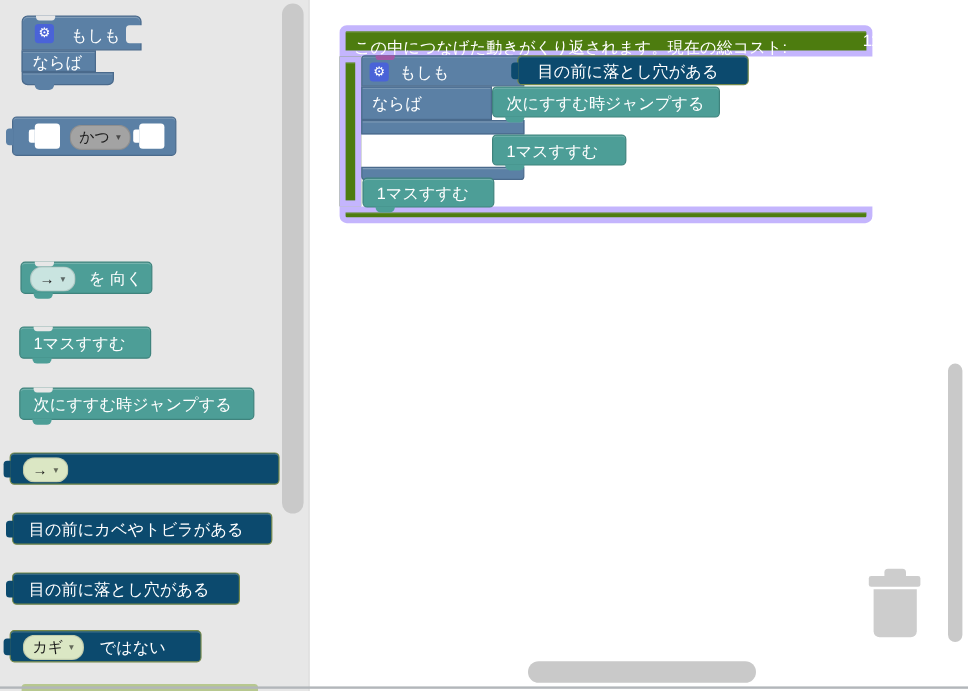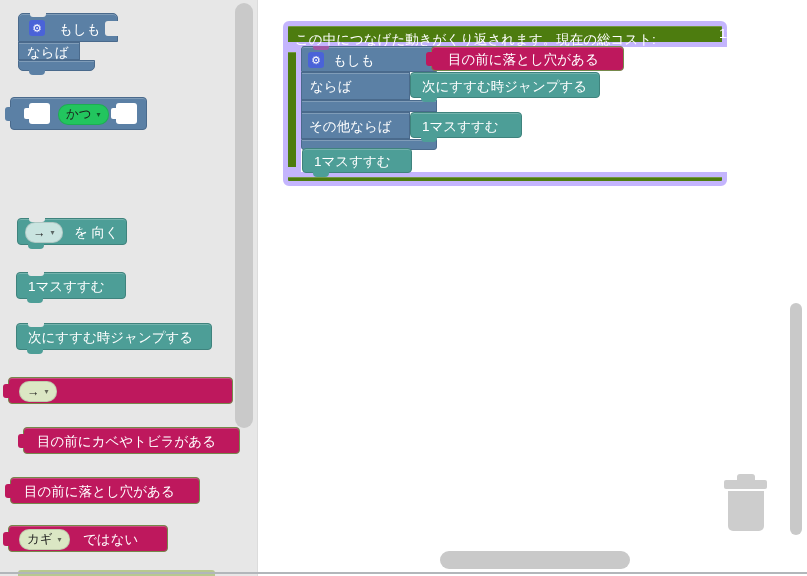--- a/index.html
+++ b/index.html
@@ -7,37 +7,37 @@
         font-family:"Liberation Sans","DejaVu Sans",sans-serif;}
   .abs{position:absolute;box-sizing:border-box;}
   
   .flyout{left:0;top:0;width:258px;height:576px;background:#e7e7e7;border-right:1px solid #dcdcdc;}
   .workspace-bg{left:258px;top:0;width:549px;height:576px;background:#fff;}
   .scroll{background:#c9c9c9;}
   .bottom-line{left:0;top:572px;width:807px;height:2px;background:#b2b6ba;}
   
   .blue{background:#5b80a5;border:1px solid #4a6a8c;}
   .teal{background:#4d9e97;border:1px solid #3f837d;}
-  .green{background:#be185d;border:1px solid #75894b;}
+  .green{background:#0c4a6e;border:1px solid #75894b;}
   .purple{background:#4d7c0f;border:5px solid #c4b5fd;}
   .blue,.teal,.green,.purple{box-shadow:inset 0 1px 0 rgba(255,255,255,.22);}
   .blk{border-radius:4px;}
   .lbl{position:absolute;color:#fff;font-size:13.5px;line-height:15px;white-space:pre;}
   
   .bump{position:absolute;left:10px;bottom:-5px;width:16px;height:5px;border-radius:0 0 4px 4px;background:inherit;}
   .notch{position:absolute;top:-1px;left:11px;width:16px;height:4px;border-radius:0 0 3px 3px;}
   .notch.gray{background:#e7e7e7;} .notch.purple-bg{background:#a159a6;}
   .ltab{position:absolute;left:-6px;top:50%;transform:translateY(-50%);width:6px;height:14px;border-radius:3px 0 0 3px;background:inherit;}
   .cut{position:absolute;background:#e7e7e7;border-radius:3px 0 0 3px;}
   
   .sock{position:absolute;width:21px;height:21px;background:#fff;border-radius:3px;}
   .sock::before{content:"";position:absolute;left:-5px;top:5px;width:5px;height:11px;background:#fff;border-radius:2px 0 0 2px;}
   .dd{position:absolute;display:flex;align-items:center;height:19px;border-radius:10px;padding:0 7px;
       font-size:12.5px;color:#1b1b1b;border:1px solid rgba(0,0,0,.12);white-space:pre;}
-  .dd-blue{background:#22c55e;} .dd-teal{background:#c9e4e0;} .dd-green{background:#dbe7c4;}
+  .dd-blue{background:#a3a3a3;} .dd-teal{background:#c9e4e0;} .dd-green{background:#dbe7c4;}
   .caret{font-size:8px;color:rgba(0,0,0,.55);margin-left:5px;}
   .gear{position:absolute;width:16px;height:16px;background:#4a63d8;border-radius:3px;color:#fff;
         font-size:11px;line-height:16px;text-align:center;}
   .trash-part{background:#cdcdcd;}
 </style>
 </head>
 <body>
 
 <div class="page">
 
@@ -93,21 +93,21 @@
   </div>
 
   <div class="abs green blk" style="left:8px;top:377px;width:225px;height:27px;">
     <span class="ltab"></span>
     <span class="dd dd-green" style="left:10px;top:3px;">
       <span>→</span>
       <span class="caret">▾</span>
     </span>
   </div>
 
-  <div class="abs green blk" style="left:23px;top:427px;width:217px;height:27px;">
+  <div class="abs green blk" style="left:10px;top:427px;width:217px;height:27px;">
     <span class="ltab"></span>
     <span class="lbl" style="left:13px;top:6px;">目の前にカベやトビラがある</span>
   </div>
 
   <div class="abs green blk" style="left:10px;top:477px;width:190px;height:27px;">
     <span class="ltab"></span>
     <span class="lbl" style="left:13px;top:6px;">目の前に落とし穴がある</span>
   </div>
 
   <div class="abs green blk" style="left:8px;top:525px;width:160px;height:27px;">
@@ -133,23 +133,20 @@
   <div class="abs" style="left:301px;top:46px;width:136px;height:104px;">
     <div class="abs blue" style="left:0;top:0;width:136px;height:26px;border-radius:3px 3px 0 0;">
       <span class="notch purple-bg"></span>
       <span class="gear" style="left:6px;top:5px;">⚙</span>
       <span class="lbl" style="left:31px;top:6px;">もしも</span>
     </div>
     <div class="abs blue" style="left:0;top:26px;width:109px;height:28px;">
       <span class="lbl" style="left:8px;top:6px;">ならば</span>
     </div>
     <div class="abs blue" style="left:0;top:54px;width:136px;height:12px;"></div>
-    <div class="abs blue" style="left:0;top:66px;width:109px;height:27px;">
-      <span class="lbl" style="left:7px;top:6px;">その他ならば</span>
-    </div>
     <div class="abs blue" style="left:0;top:93px;width:136px;height:11px;border-radius:0 0 3px 3px;"></div>
   </div>
 
   <div class="abs green blk" style="left:431px;top:46px;width:193px;height:25px;">
     <span class="ltab"></span>
     <span class="lbl" style="left:16px;top:5px;">目の前に落とし穴がある</span>
   </div>
 
   <div class="abs teal blk" style="left:410px;top:72px;width:190px;height:26px;">
     <span class="lbl" style="left:11px;top:6px;">次にすすむ時ジャンプする</span>

